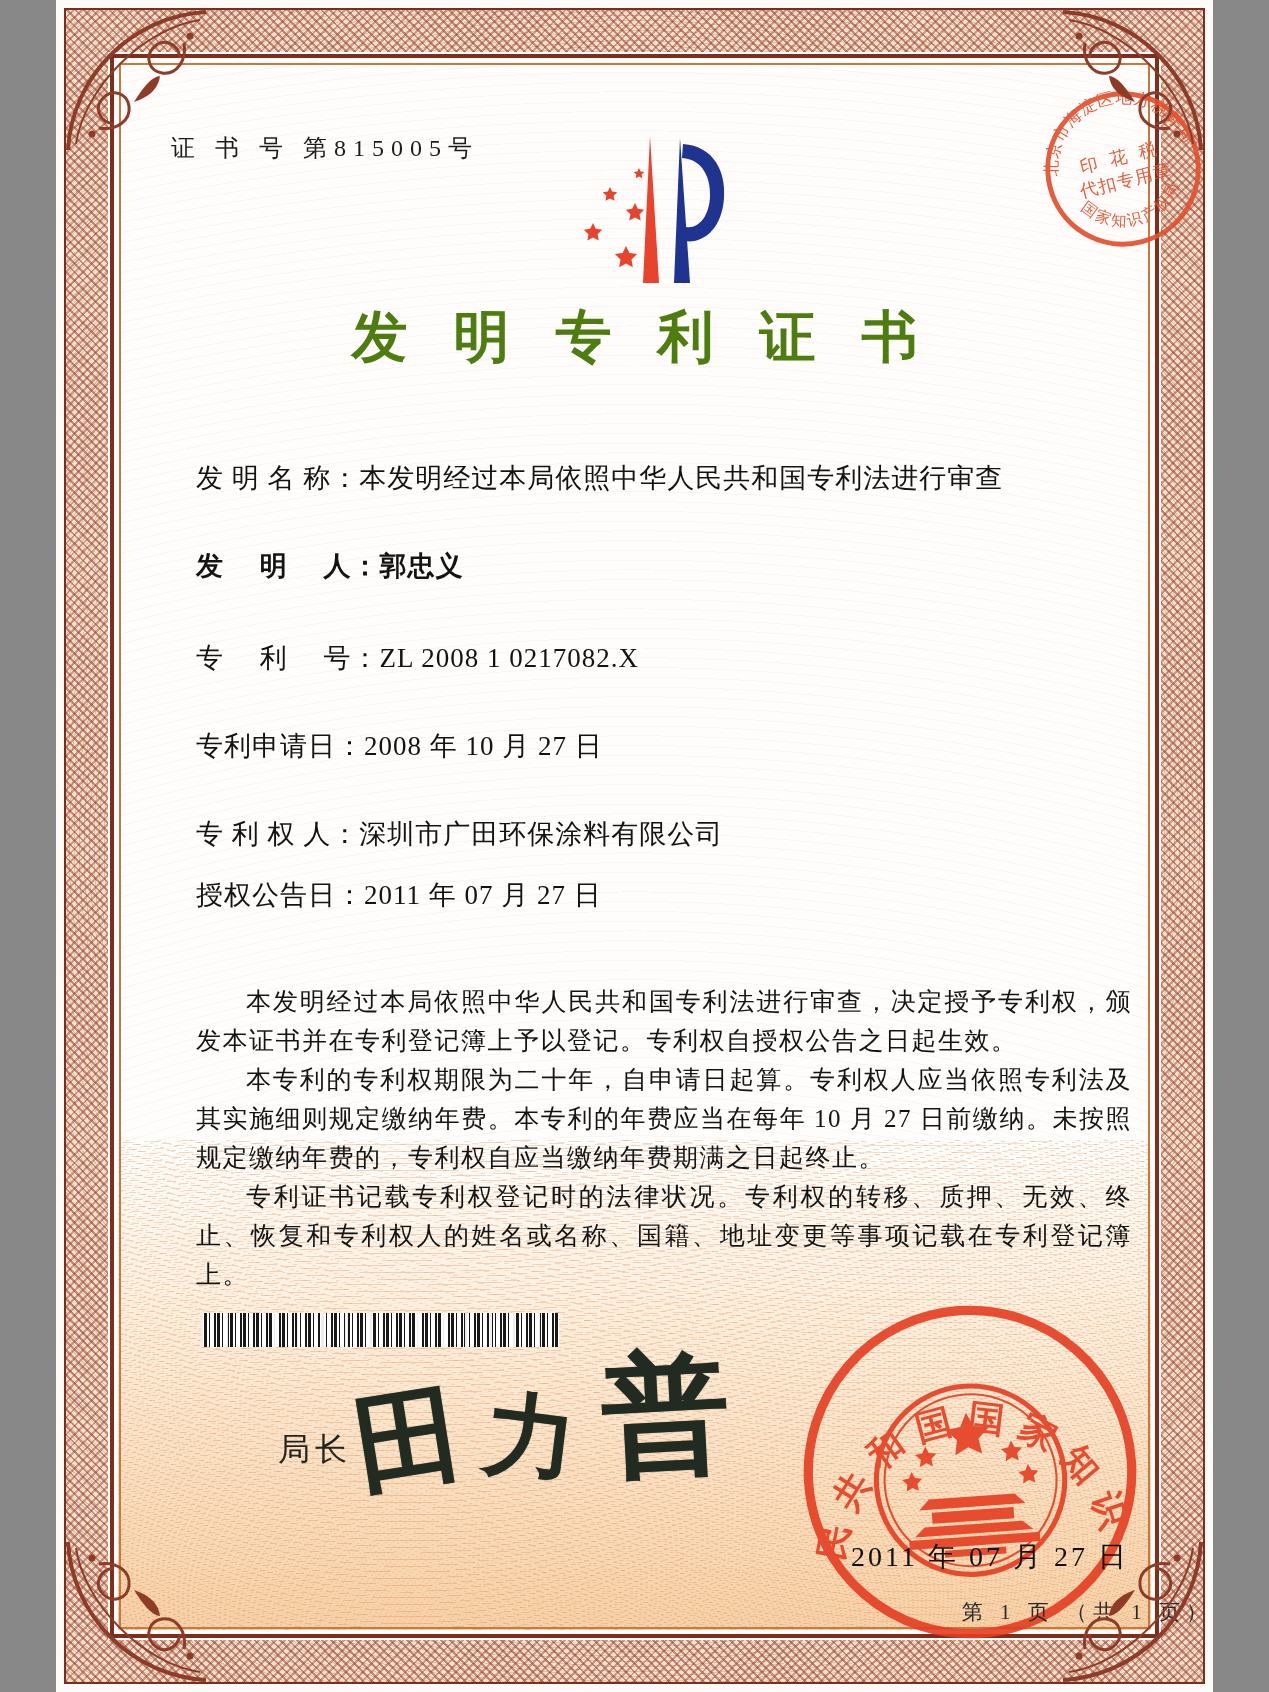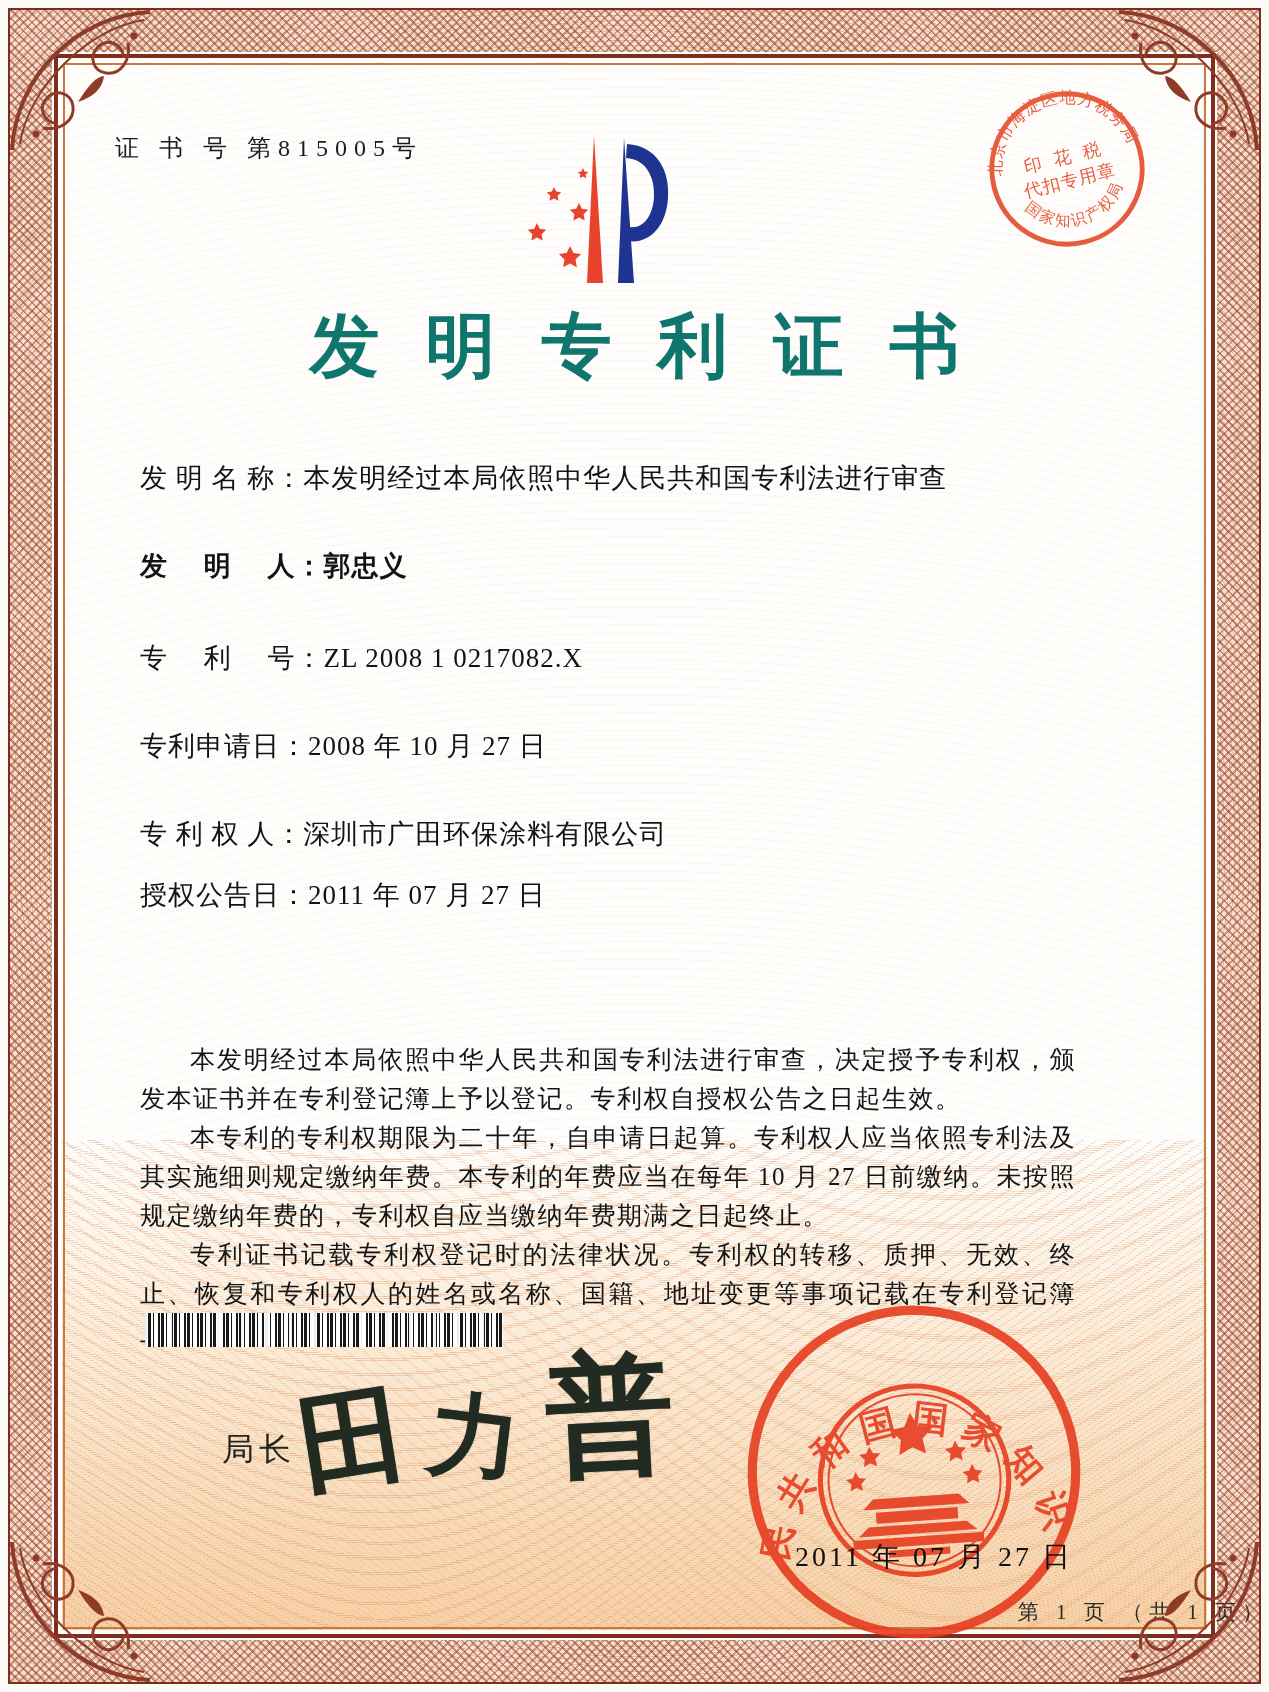--- a/index.html
+++ b/index.html
@@ -1,18 +1,18 @@
 <!DOCTYPE html>
 <html><head>
 <meta charset="utf-8">
 <style>
   html,body{margin:0;padding:0;background:#888;}
   .page{
     position:relative;
-    width:1269px;height:1692px;
+    width:1157px;height:1692px;
     margin:0 auto;
     background:#fdfbf7;
     overflow:hidden;
     font-family:"Liberation Serif","DejaVu Serif",serif;
     color:#151515;
   }
   
   .border-band{
     position:absolute; inset:8px;
     background:
@@ -56,35 +56,35 @@
 
   .content{ position:absolute; inset:0; z-index:3; }
 
   .cert-no{
     position:absolute; left:115px; top:132px;
     font-size:24px; letter-spacing:7px; color:#1c1c1c;
   }
   .logo{ position:absolute; left:520px; top:128px; }
   .title{
     position:absolute; left:0; right:0; top:300px;
-    text-align:center; font-size:70px; font-weight:700;
-    letter-spacing:46px; padding-left:46px; color:#0f766e;
+    text-align:center; font-size:56px; font-weight:700;
+    letter-spacing:46px; padding-left:46px; color:#4d7c0f;
   }
 
   .tax-stamp{
     position:absolute; left:978px; top:80px; width:178px; height:178px;
     transform:rotate(-14deg); opacity:.92;
   }
 
   .field{ position:absolute; left:140px; font-size:27px; color:#131313; letter-spacing:1px; white-space:nowrap;}
   .f0{ top:460px; } .f1{ top:548px;font-weight:bold; } .f2{ top:640px; }
   .f3{ top:728px;text-align:right; } .f4{ top:816px; } .f5{ top:877px; }
 
   .paras{
-    position:absolute; left:140px; top:1040px; width:936px;
+    position:absolute; left:140px; top:982px; width:936px;
     font-size:25px; line-height:39px; text-align:justify;
     letter-spacing:1.5px; color:#141414;
   }
   .paras p{ margin:0; text-indent:2em; }
 
   .barcode{
     position:absolute; left:145px; top:1313px; width:358px; height:34px;
     background:
       repeating-linear-gradient(90deg, rgba(255,255,255,.92) 0 3px, rgba(0,0,0,0) 3px 24px),
       repeating-linear-gradient(90deg, #181818 0 2px, #fff 2px 3px, #181818 3px 6px, #fff 6px 8px, #181818 8px 9px, #fff 9px 13px);

